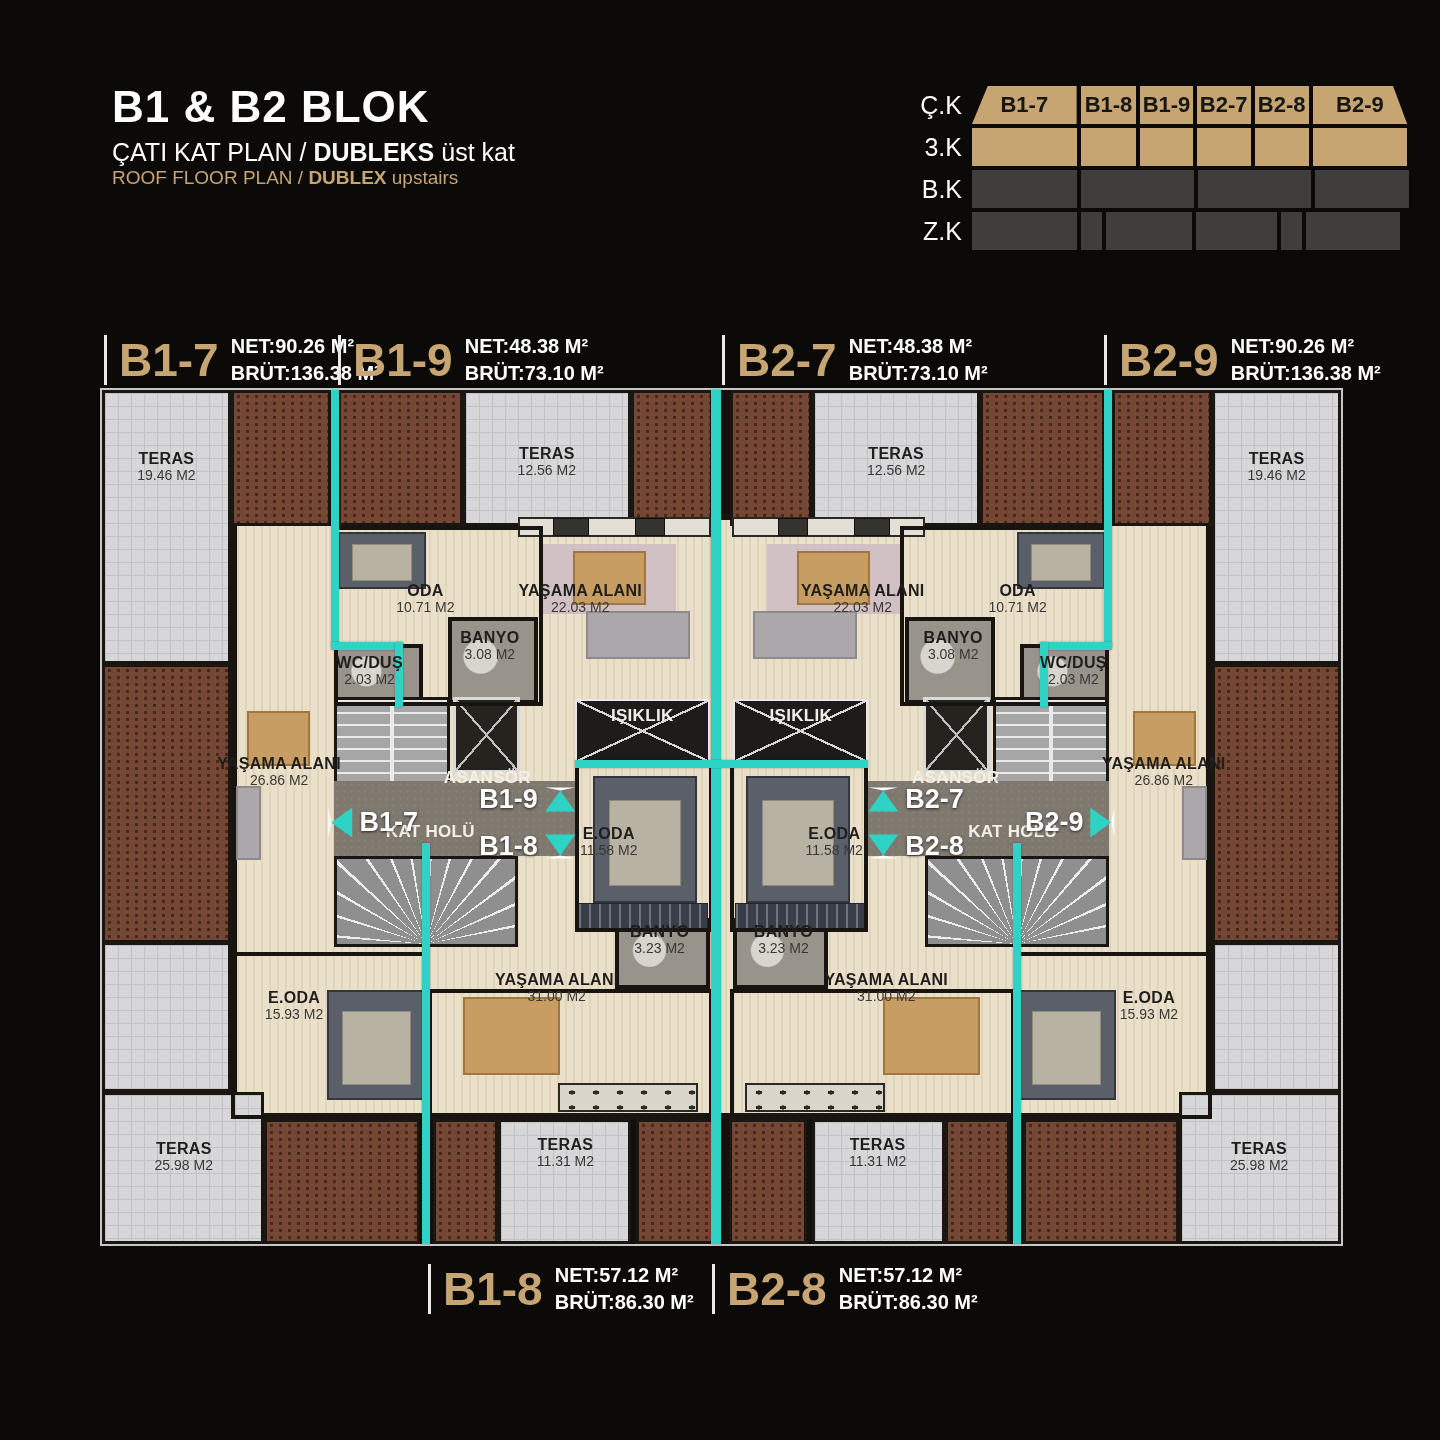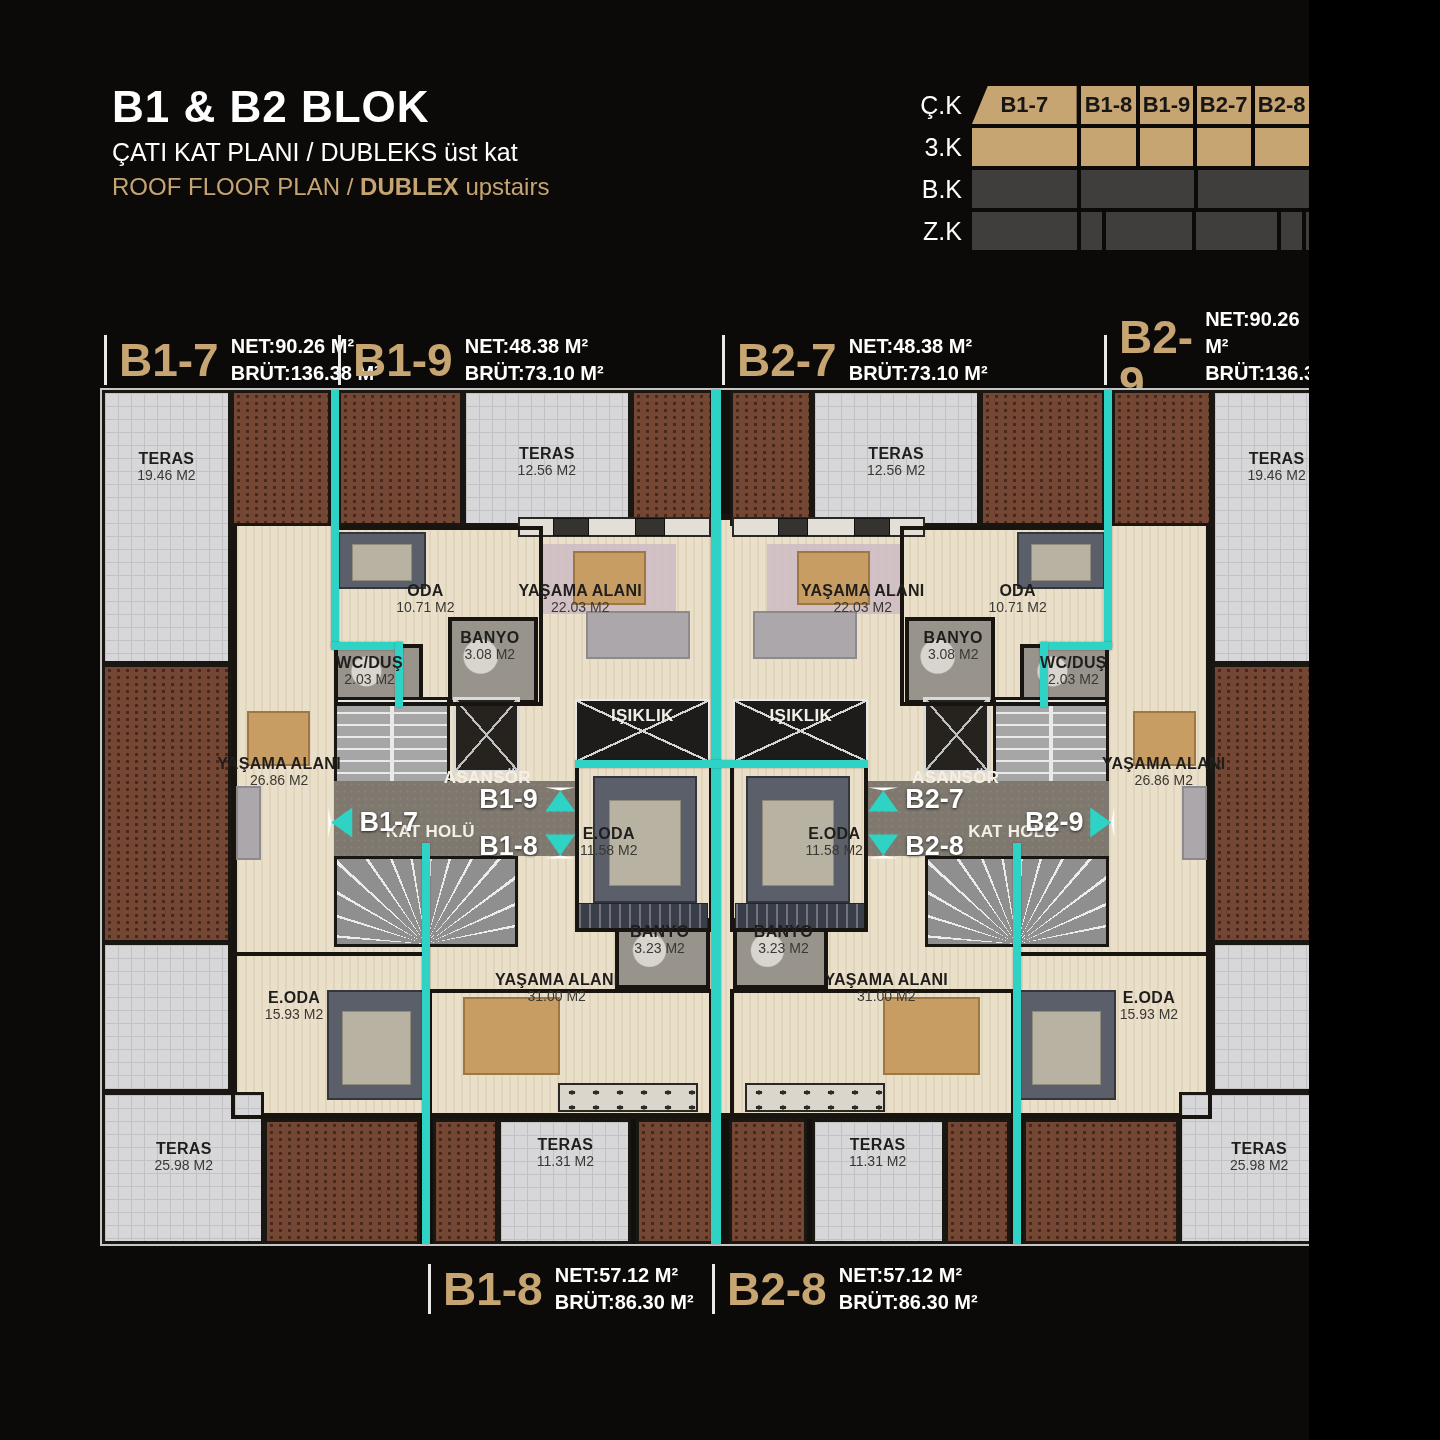--- a/index.html
+++ b/index.html
@@ -1,26 +1,26 @@
 <!DOCTYPE html>
 <html style="--teal: #2ED3C5; --tan: #C6A572; --celldark: #403E3C; --bg: #0C0A08;"><head>
 <meta charset="utf-8">
 <style>
   :root{ --teal:#2ED3C5; --tan:#C6A572; --celldark:#403E3C; --bg:#0C0A08; }
   html,body{margin:0;padding:0;background:#000;}
-  .page{position:relative;width:1309px;height:1440px;background:var(--bg);overflow:hidden;
+  .page{position:relative;width:1440px;height:1440px;background:var(--bg);overflow:hidden;
         font-family:"Liberation Sans", sans-serif;}
 
   
   .title-block{position:absolute;left:112px;top:84px;}
   .t1{color:#FFF;font-size:44px;font-weight:bold;letter-spacing:1px;line-height:1.05;}
   .t2{color:#FFF;font-size:25px;margin-top:8px;}
-  .t2 .bld{font-weight:normal;}
+  .t2 .bld{font-weight:bold;}
   .t3{color:var(--tan);font-size:30px;margin-top:62px;letter-spacing:1px;}
-  .t4{color:var(--tan);font-size:24px;margin-top:6px;}
+  .t4{color:var(--tan);font-size:19px;margin-top:0;}
   .t4 .bld{font-weight:bold;}
 
   
   .matrix{position:absolute;left:908px;top:86px;width:486px;}
   .mrow{display:flex;align-items:stretch;height:38px;margin-bottom:4px;}
   .mlabel{width:54px;color:#FFF;font-size:25px;text-align:right;padding-right:10px;line-height:38px;flex:0 0 54px;}
   .mcells{flex:1;display:flex;gap:4px;}
   .mcell{display:flex;align-items:center;justify-content:center;font-weight:bold;font-size:22px;color:#161616;box-sizing:border-box;}
   .mcell.tan{background:var(--tan);}
   .mcell.dark{background:var(--celldark);}
@@ -75,21 +75,21 @@
   .tri-left{border-top:15px solid transparent;border-bottom:15px solid transparent;border-right:21px solid var(--teal);}
   .tri-right{border-top:15px solid transparent;border-bottom:15px solid transparent;border-left:21px solid var(--teal);}
 </style>
 </head>
 <body>
 
 <div class="page">
 
   <div class="title-block">
     <div class="t1">B1 &amp; B2 BLOK</div>
-    <div class="t2"><span>ÇATI KAT PLANI / </span><span class="bld">DUBLEKS</span><span> üst kat</span></div>
+    <div class="t2"><span>ÇATI KAT PLAN / </span><span class="bld">DUBLEKS</span><span> üst kat</span></div>
     <div class="t4"><span>ROOF FLOOR PLAN / </span><span class="bld">DUBLEX</span><span> upstairs</span></div>
   </div>
 
   <div class="matrix" id="matrix">
       <div class="mrow">
         <div class="mlabel">Ç.K</div>
         <div class="mcells">
           <div class="mcell tan slope-l" style="flex: 0 0 24.8%;">B1-7</div>
           <div class="mcell tan" style="flex: 0 0 13.2%;">B1-8</div>
           <div class="mcell tan" style="flex: 0 0 12.4%;">B1-9</div>

